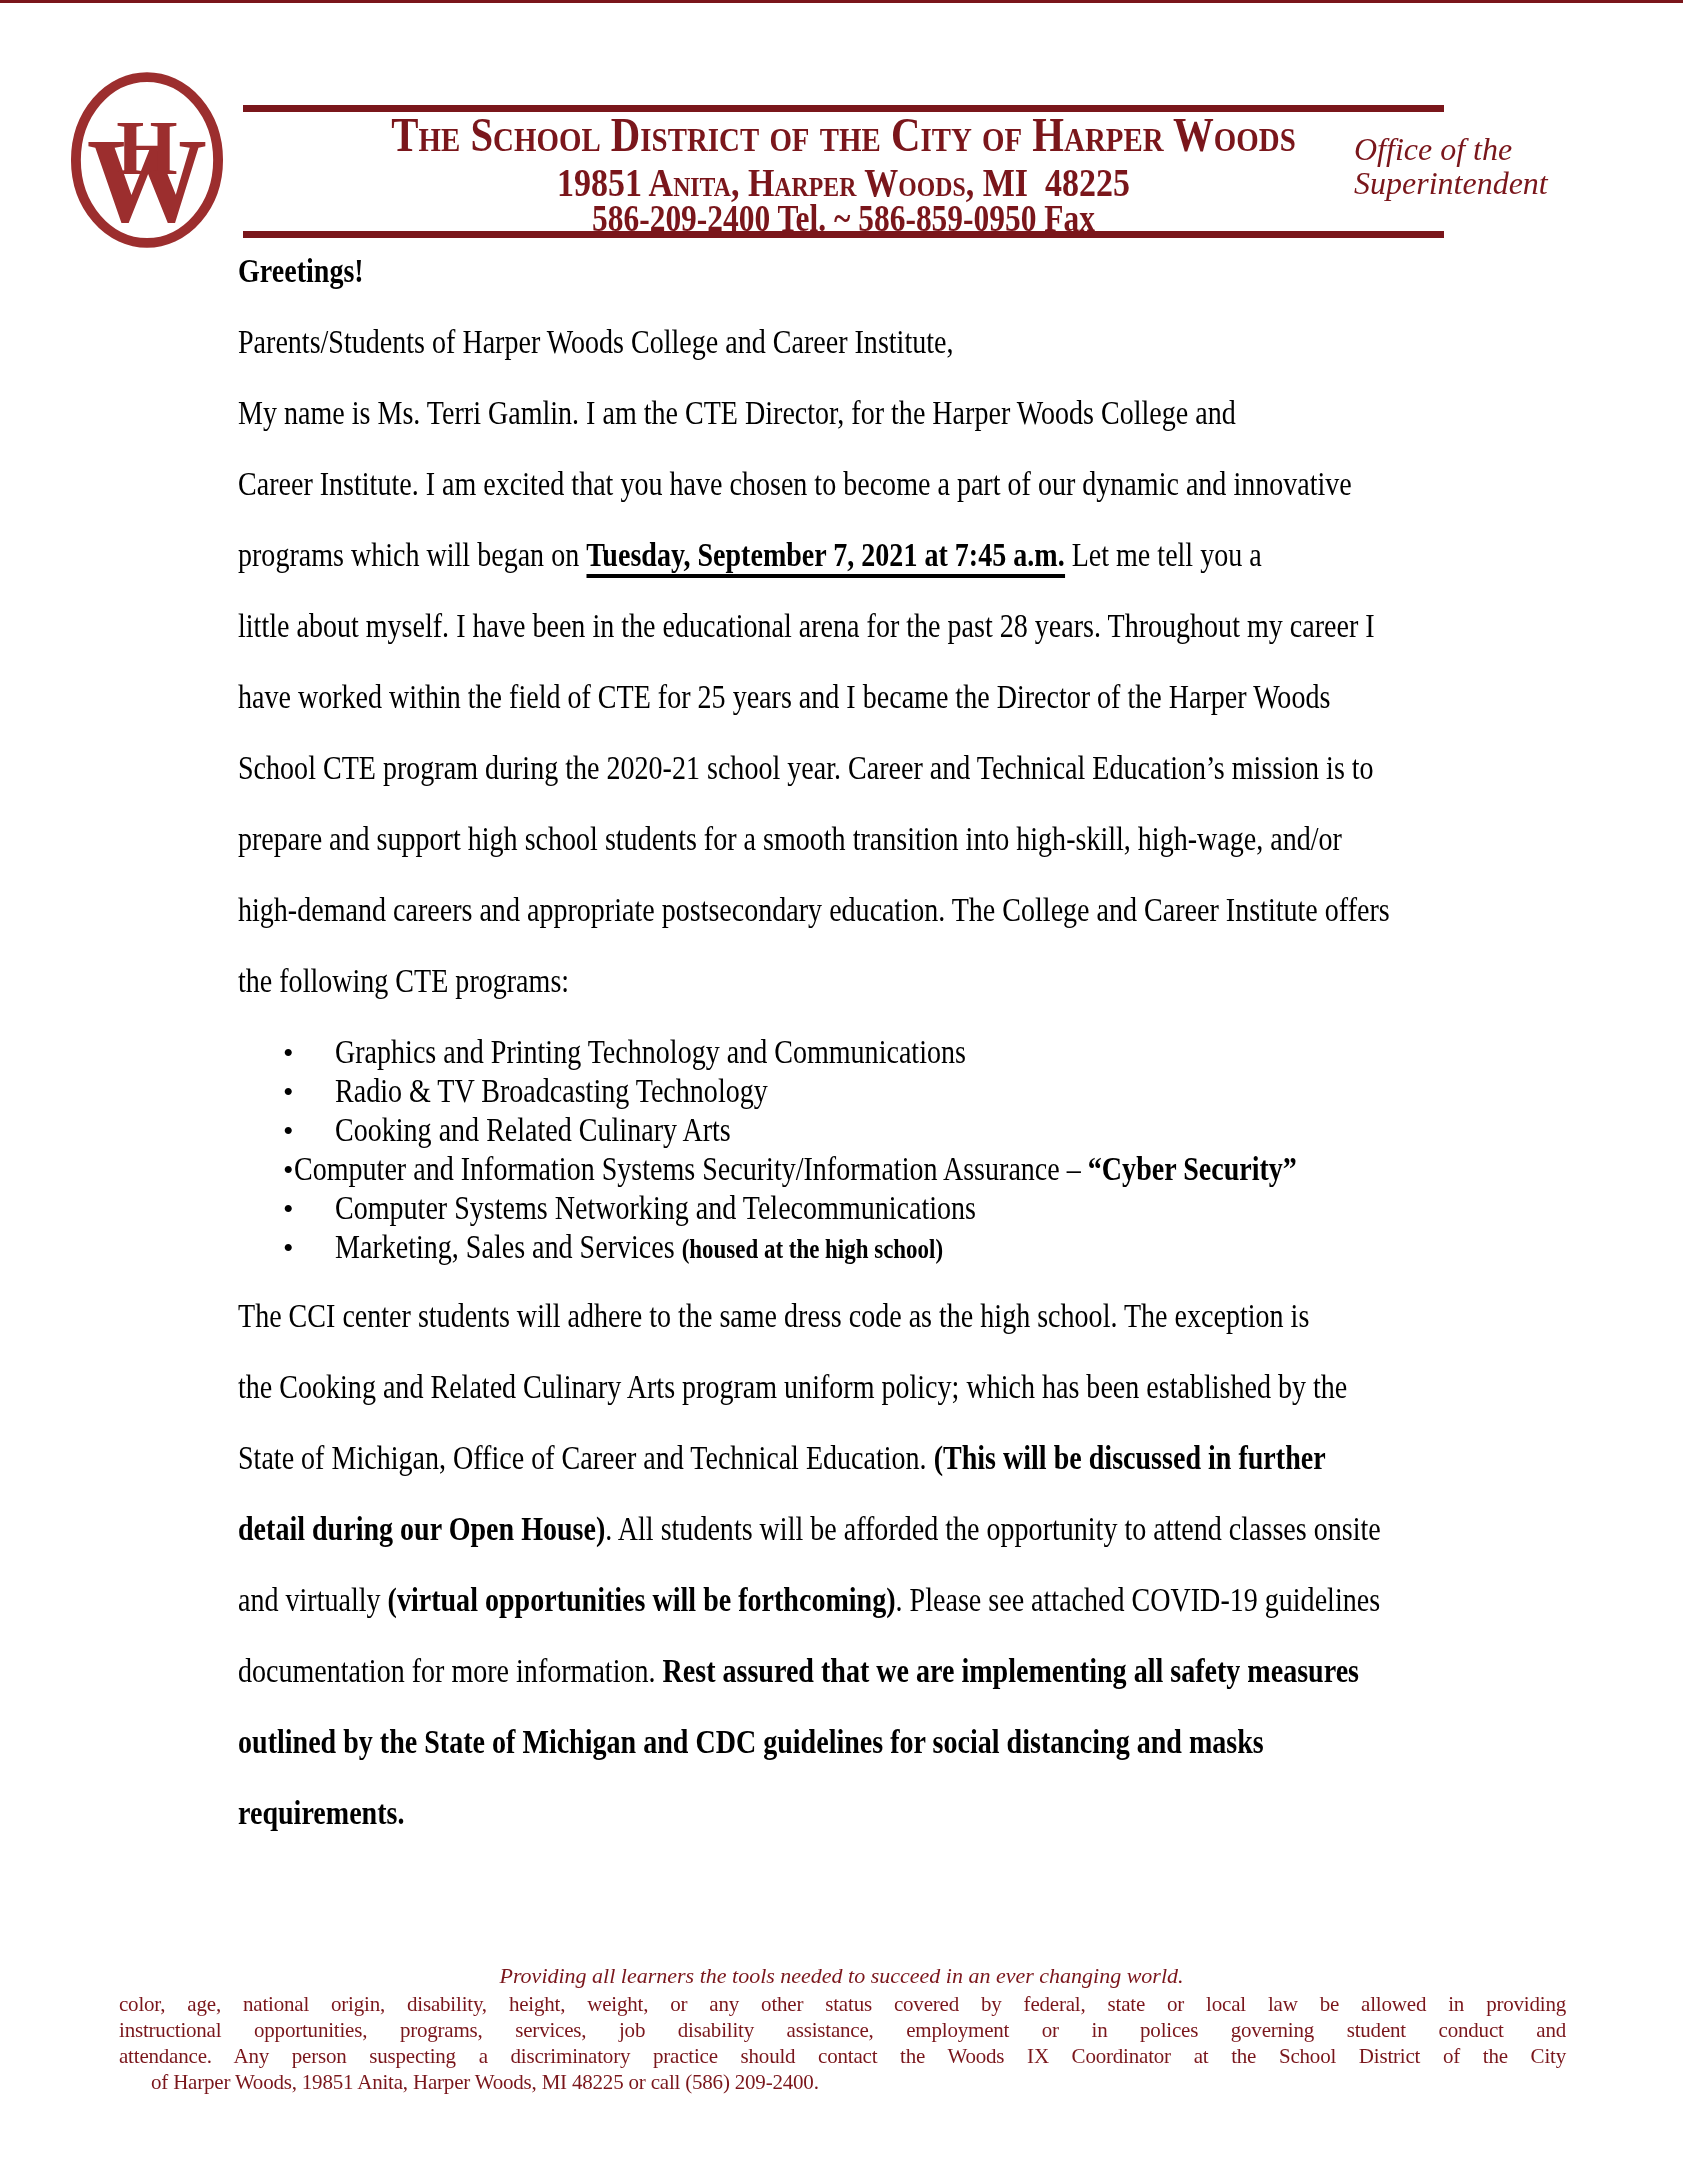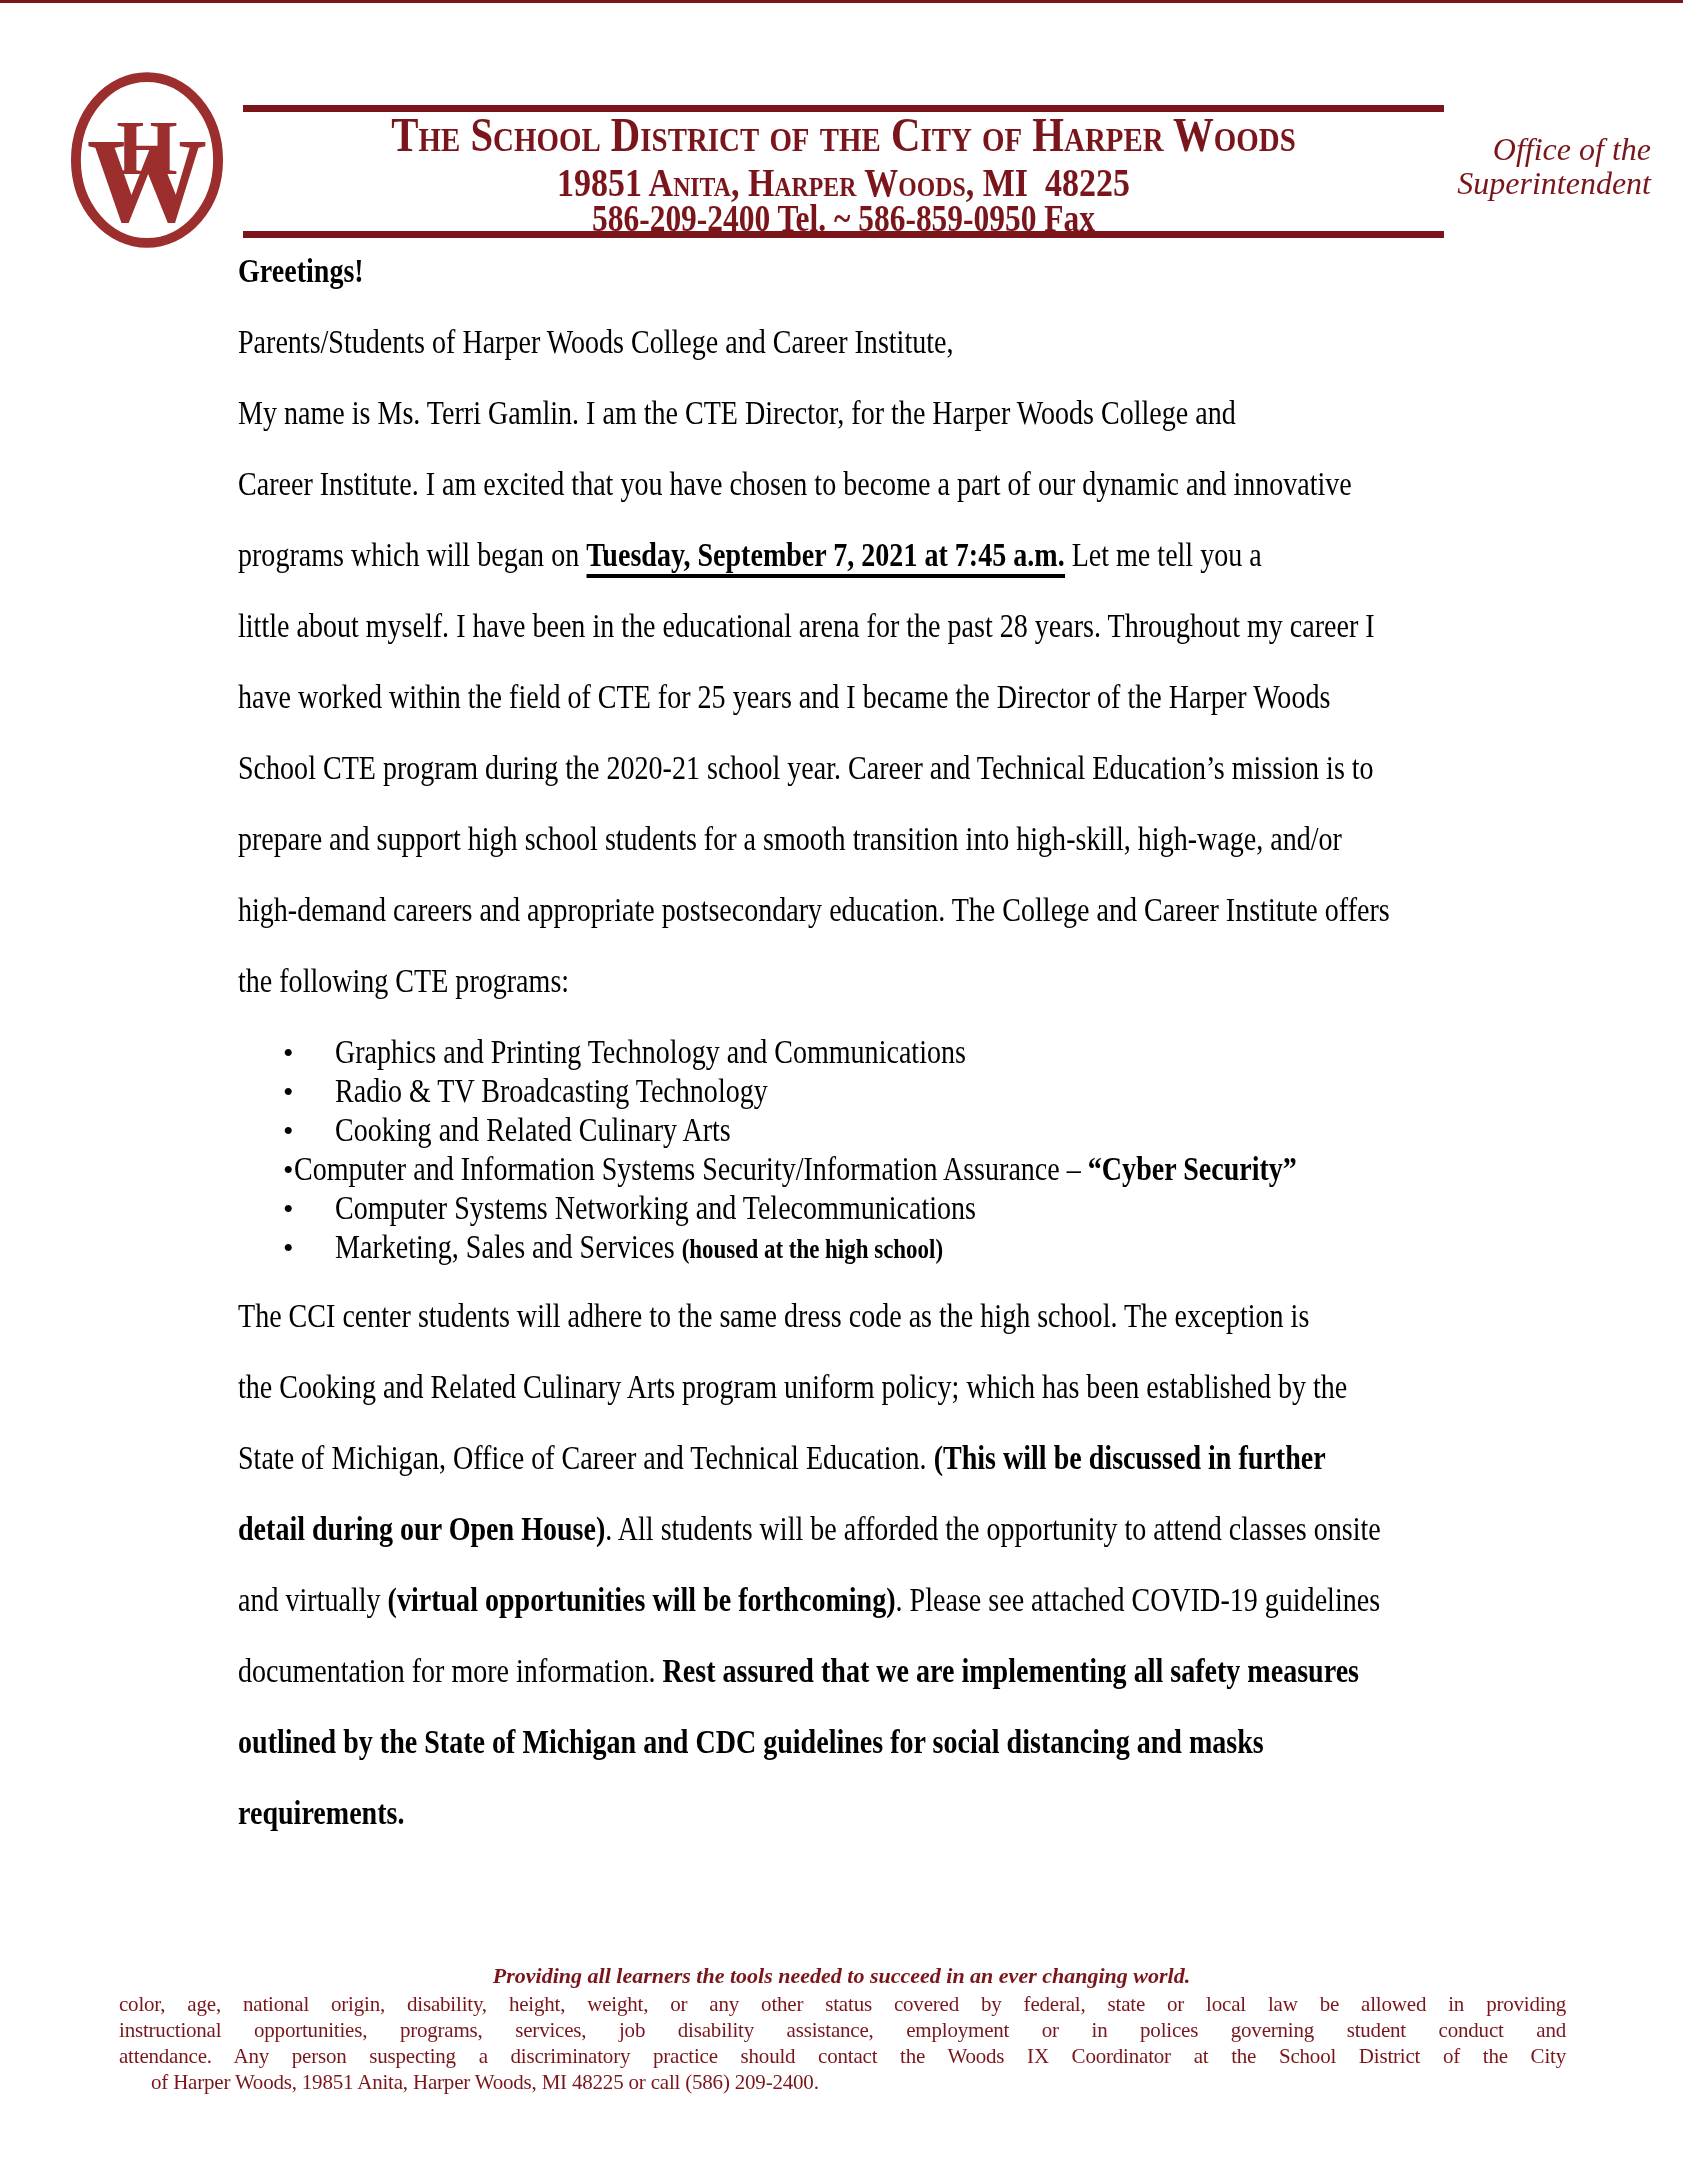--- a/index.html
+++ b/index.html
@@ -28,42 +28,42 @@
     position:absolute; left:243px; top:159px; width:1201px; text-align:center;
     color:var(--maroon); font-weight:bold; font-variant:small-caps; font-size:40px;
     transform:scaleX(.85); transform-origin:50% 50%; white-space:pre;
   }
   .district-phone {
     position:absolute; left:243px; top:197px; width:1201px; text-align:center;
     color:var(--maroon); font-weight:bold; font-size:37px;
     transform:scaleX(.85); transform-origin:50% 50%; white-space:pre;
   }
   .office {
-    position:absolute; left:1354px; top:132px; width:297px; text-align:right;
+    position:absolute; left:1354px; top:132px; width:297px; text-align:left;
     color:var(--maroon); font-style:italic; font-size:32px; line-height:34px;
   }
 
   
   .body-text { position:absolute; left:238px; top:236px; width:1223px; color:var(--ink); font-size:33px; }
   .line { line-height:71px; white-space:pre; transform:scaleX(.85); transform-origin:0 50%; }
   .b { font-weight:bold; }
   .u { border-bottom:4px solid var(--ink); padding-bottom:1px; }
   .s { font-size:27px; }
 
   .bullets { margin-top:16px; }
   .bullet-row { line-height:38px; white-space:pre; display:flex; align-items:baseline; }
   .dot { display:inline-block; margin-left:45px; width:52px; font-size:30px; }
   .bullet-text { transform:scaleX(.85); transform-origin:0 50%; white-space:pre; }
 
   .para2 { margin-top:13px;font-family:Liberation Serif, serif; }
 
   
   .footer-motto {
     position:absolute; left:0; top:1963px; width:1683px; text-align:center;
-    color:var(--maroon); font-weight:bold; font-style:italic; font-size:22px;
+    color:var(--maroon); font-weight:normal; font-style:italic; font-size:22px;
   }
   .footer-policy {
     position:absolute; left:119px; top:1991px; width:1447px;
     color:var(--maroon); font-size:21px; line-height:26px; letter-spacing:-0.2px;
   }
   .policy-line { text-align:justify; text-align-last:justify; }
   .policy-line.last { text-align-last:left;margin-left:32px; }
 </style>
 </head>
 <body>

